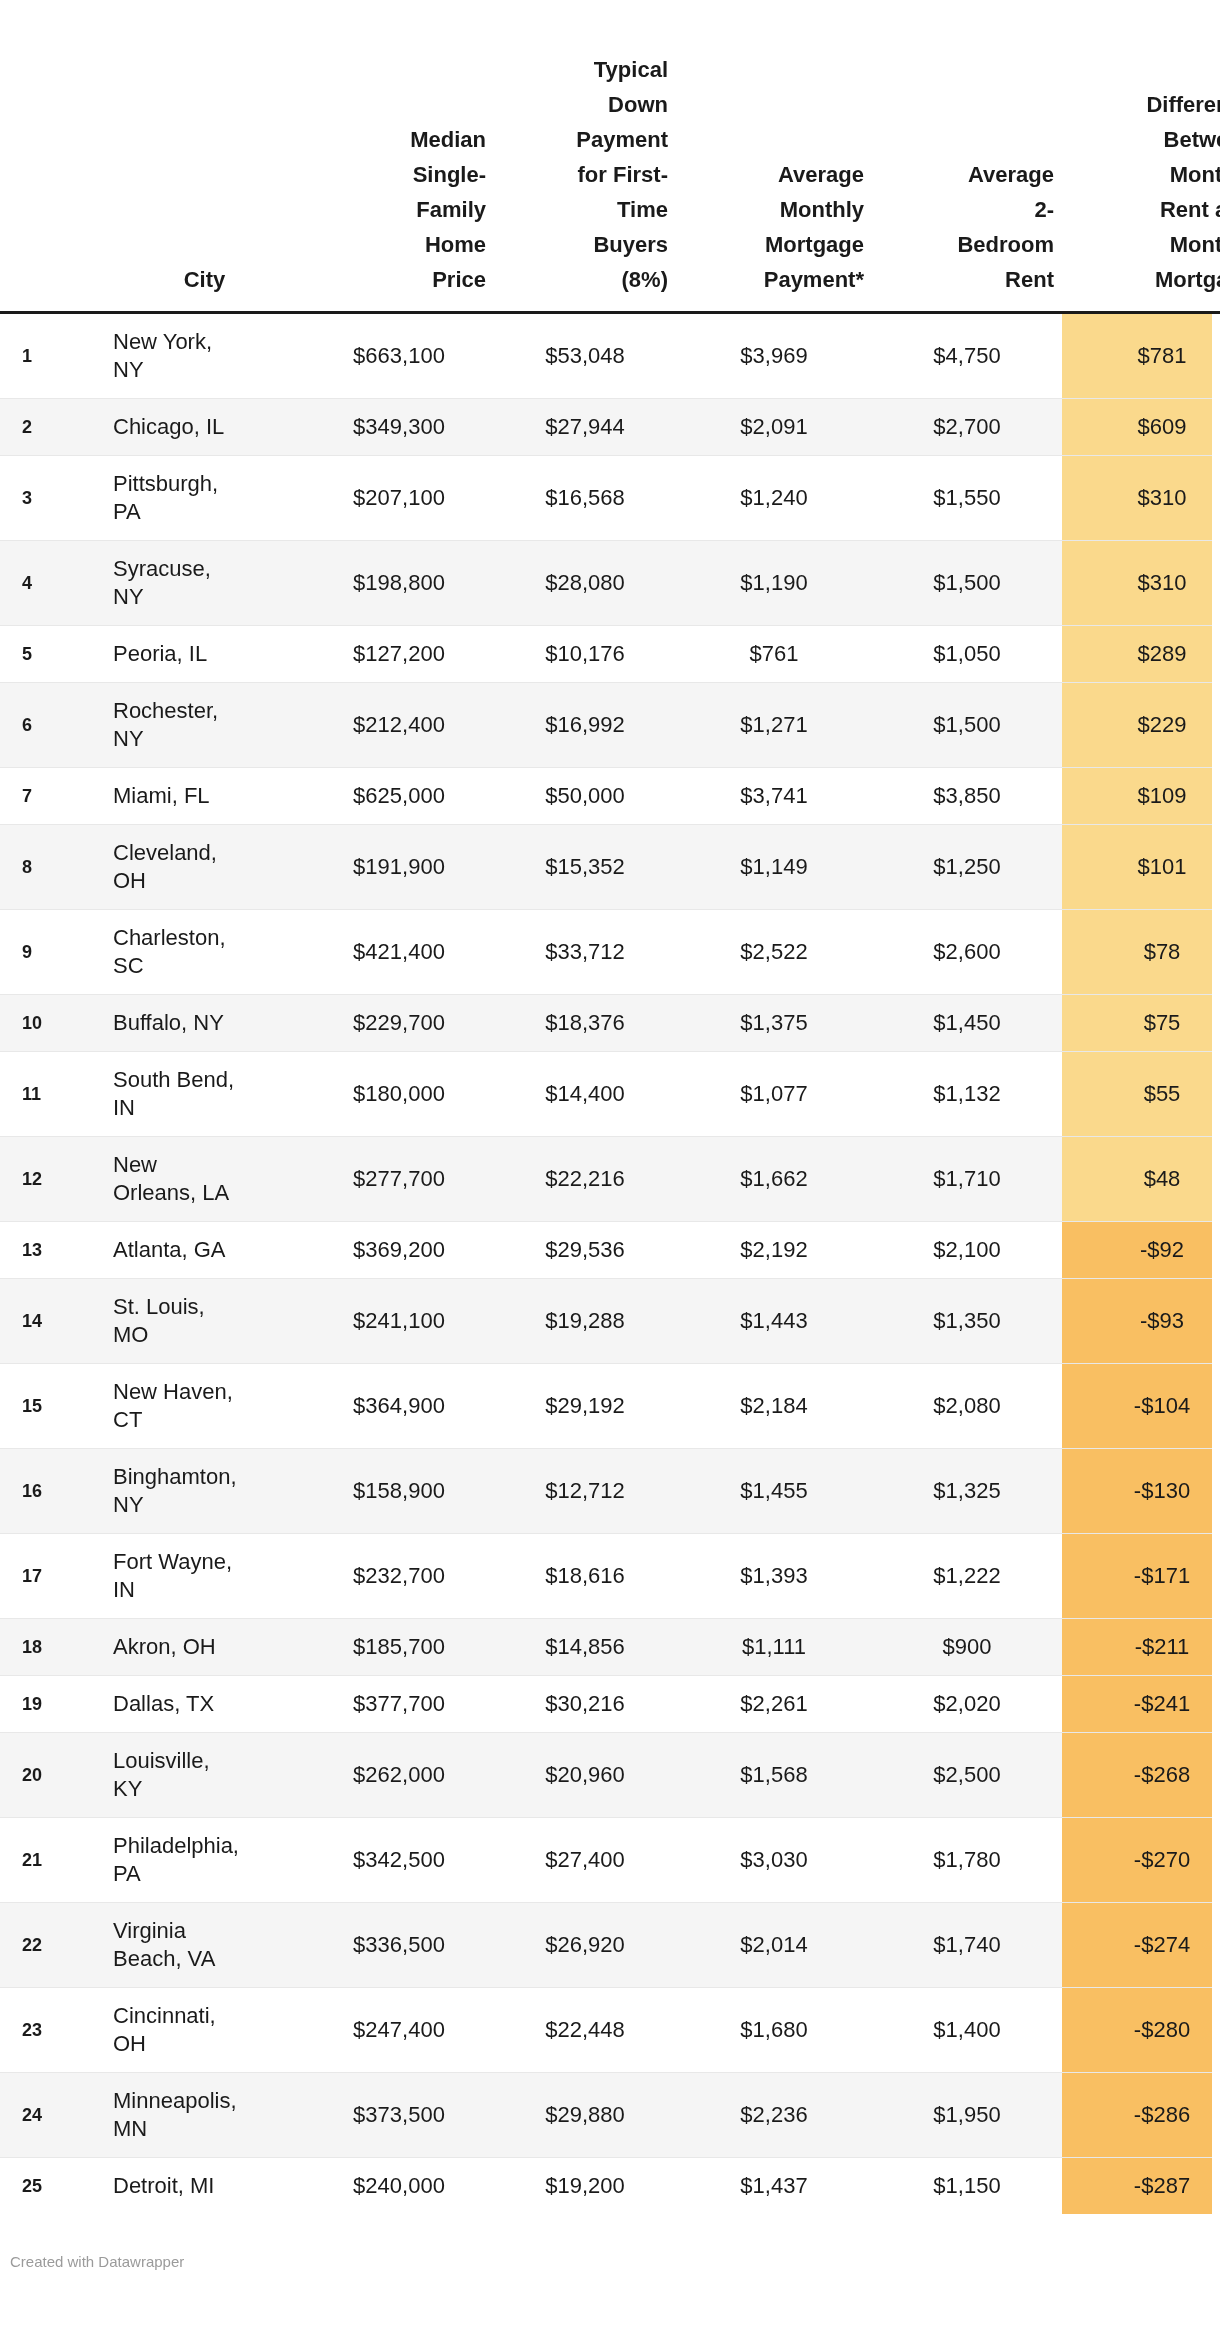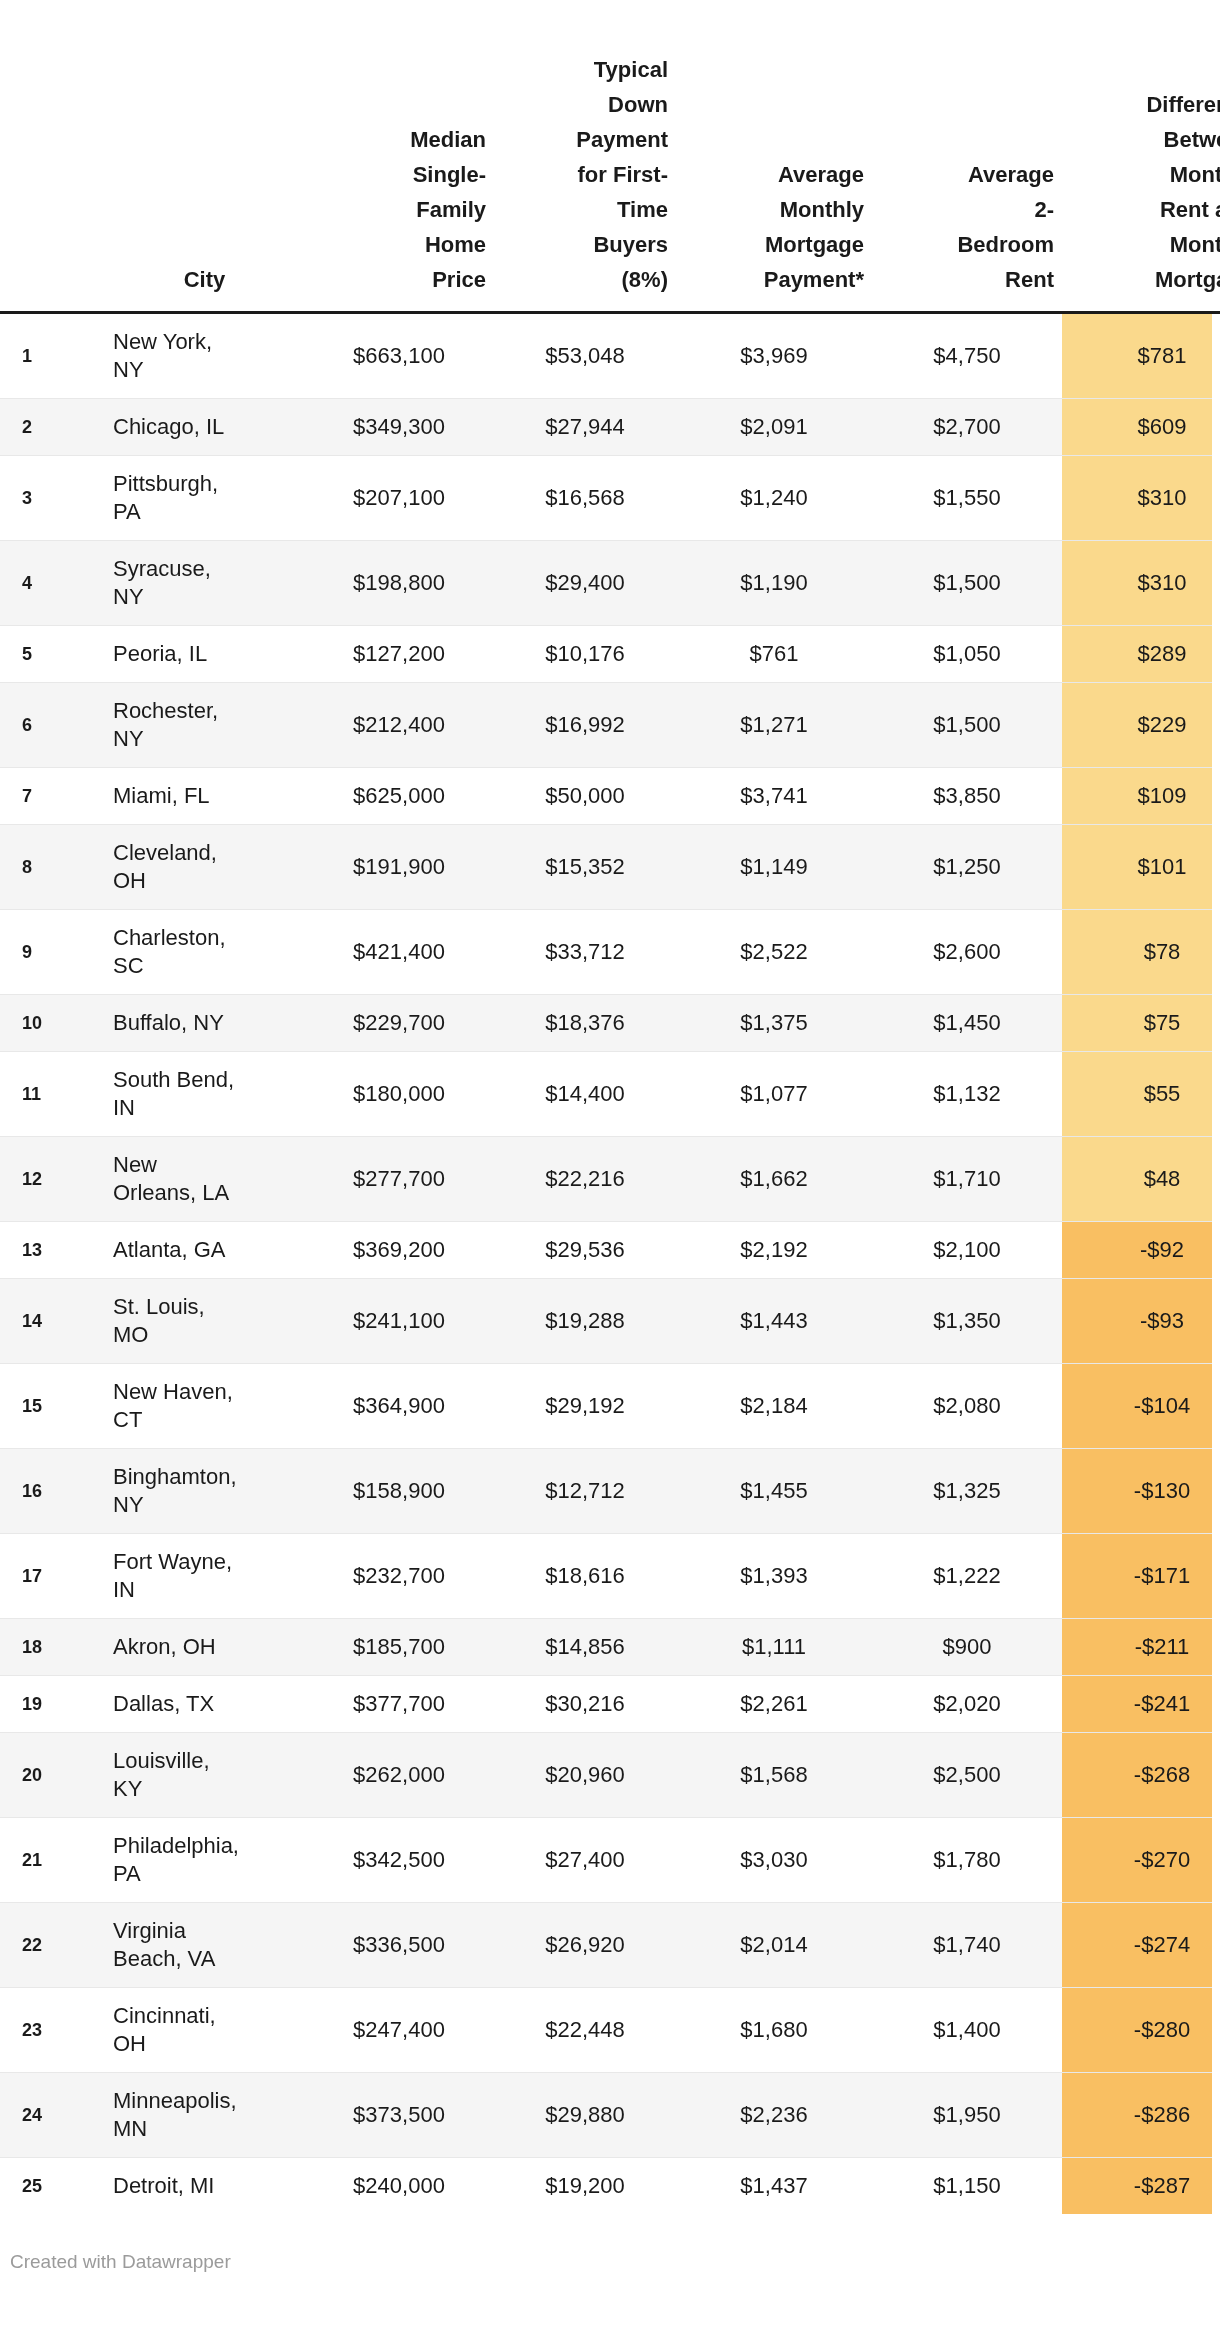--- a/index.html
+++ b/index.html
@@ -30,21 +30,21 @@
   }
   tbody tr:first-child td{border-top:none;}
   tbody tr:nth-child(even){background:#f5f5f5;}
   td.cell-rank{text-align:left;padding-left:22px;font-size:18px;font-weight:700;}
   td.cell-city{text-align:left;padding-left:23px;}
   td.cell-diff.pos{background:#FAD98C;}
   td.cell-diff.neg{background:#F9BF62;}
   .edge-mask{position:absolute;top:314px;right:0;bottom:0;width:8px;background:#ffffff;}
   .footer{padding-left:10px;}
   .footer-note{margin-top:19px;font-size:24px;line-height:30px;color:#9b9b9b;}
-  .credit{margin-top:36px;font-size:19px;line-height:24px;color:#9b9b9b;text-decoration:none;display:inline-block;}
+  .credit{margin-top:36px;font-size:15px;line-height:24px;color:#9b9b9b;text-decoration:none;display:inline-block;}
 </style>
 </head>
 <body>
 
 <div class="viewport">
   <div class="table-clip">
     <table>
       <colgroup>
         <col class="c-rank">
           <col class="c-city">
@@ -90,21 +90,21 @@
             <td class="cell-price">$207,100</td>
             <td class="cell-down">$16,568</td>
             <td class="cell-mortgage">$1,240</td>
             <td class="cell-rent">$1,550</td>
             <td class="cell-diff pos">$310</td>
           </tr>
           <tr>
             <td class="cell-rank">4</td>
             <td class="cell-city">Syracuse,<br>NY</td>
             <td class="cell-price">$198,800</td>
-            <td class="cell-down">$29,400</td>
+            <td class="cell-down">$28,080</td>
             <td class="cell-mortgage">$1,190</td>
             <td class="cell-rent">$1,500</td>
             <td class="cell-diff pos">$310</td>
           </tr>
           <tr>
             <td class="cell-rank">5</td>
             <td class="cell-city">Peoria, IL</td>
             <td class="cell-price">$127,200</td>
             <td class="cell-down">$10,176</td>
             <td class="cell-mortgage">$761</td>

